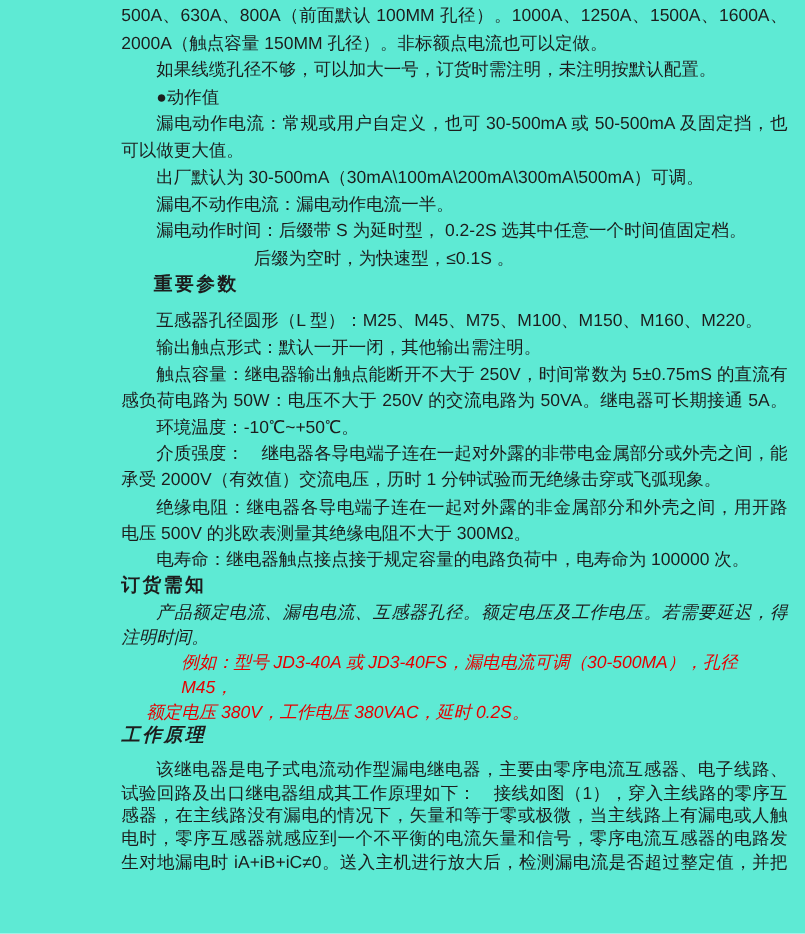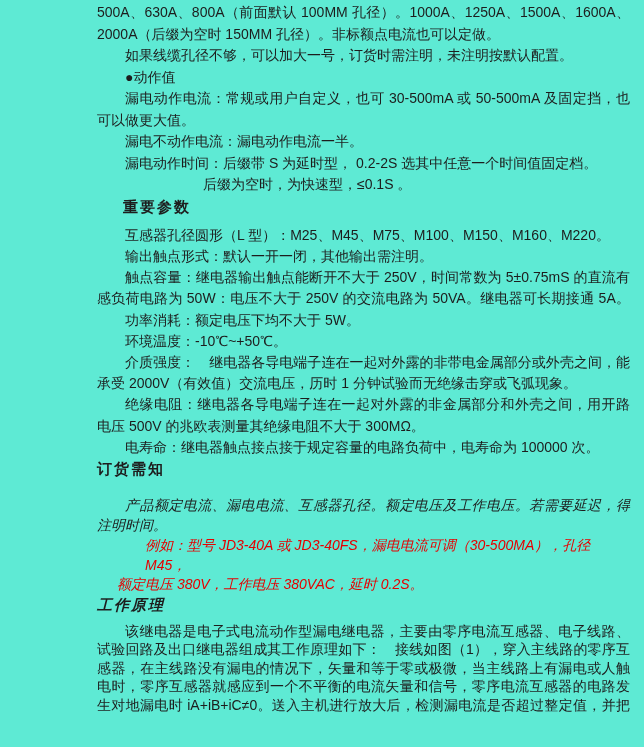--- a/index.html
+++ b/index.html
@@ -20,47 +20,47 @@
   .s1 { line-height: 21.5px; }
   .s2 { line-height: 21.2px; }
   .s3 { line-height: 19.8px; font-style: italic; }
   .s4 { line-height: 18.4px; }
   .heading {
     font-weight: bold;
     font-size: 15px;
     letter-spacing: 2px;
   }
   [data-block-id="important-parameters"] { margin-bottom: 8px; margin-left: 26px; }
-  [data-block-id="ordering-notes"]       { margin-bottom: 17px; }
+  [data-block-id="ordering-notes"]       { margin-bottom: 1px; }
   [data-block-id="working-principle"]    { margin-bottom: 7px; }
   .ind  { padding-left: 28px; }   
   .deep { padding-left: 106px; }  
   .jf   { text-align: justify; text-align-last: justify; }
   .red  { color: #e60000; margin-left: 20px; }
 </style>
 </head>
 <body>
 
 <div class="page">
   <div class="content">
       <div class="line s1 jf">500A、630A、800A（前面默认 100MM 孔径）。1000A、1250A、1500A、1600A、</div>
-      <div class="line s1">2000A（后缀为空时 150MM 孔径）。非标额点电流也可以定做。</div>
+      <div class="line s1">2000A（触点容量 150MM 孔径）。非标额点电流也可以定做。</div>
       <div class="line s1 ind">如果线缆孔径不够，可以加大一号，订货时需注明，未注明按默认配置。</div>
       <div class="line s1 ind">●动作值</div>
       <div class="line s1 ind jf">漏电动作电流：常规或用户自定义，也可 30-500mA 或 50-500mA 及固定挡，也</div>
       <div class="line s1">可以做更大值。</div>
+      <div class="line s1 ind">出厂默认为 30-500mA（30mA\100mA\200mA\300mA\500mA）可调。</div>
       <div class="line s1 ind">漏电不动作电流：漏电动作电流一半。</div>
       <div class="line s1 ind">漏电动作时间：后缀带 S 为延时型， 0.2-2S 选其中任意一个时间值固定档。</div>
       <div class="line s1 deep">后缀为空时，为快速型，≤0.1S 。</div>
       <div class="heading s2" data-block-id="important-parameters">重要参数</div>
       <div class="line s2 ind">互感器孔径圆形（L 型）：M25、M45、M75、M100、M150、M160、M220。</div>
       <div class="line s2 ind">输出触点形式：默认一开一闭，其他输出需注明。</div>
       <div class="line s2 ind jf">触点容量：继电器输出触点能断开不大于 250V，时间常数为 5±0.75mS 的直流有</div>
       <div class="line s2 jf">感负荷电路为 50W：电压不大于 250V 的交流电路为 50VA。继电器可长期接通 5A。</div>
-      <div class="line s2 ind">功率消耗：额定电压下均不大于 5W。</div>
       <div class="line s2 ind">环境温度：-10℃~+50℃。</div>
       <div class="line s2 ind jf">介质强度：　继电器各导电端子连在一起对外露的非带电金属部分或外壳之间，能</div>
       <div class="line s2">承受 2000V（有效值）交流电压，历时 1 分钟试验而无绝缘击穿或飞弧现象。</div>
       <div class="line s2 ind jf">绝缘电阻：继电器各导电端子连在一起对外露的非金属部分和外壳之间，用开路</div>
       <div class="line s2">电压 500V 的兆欧表测量其绝缘电阻不大于 300MΩ。</div>
       <div class="line s2 ind">电寿命：继电器触点接点接于规定容量的电路负荷中，电寿命为 100000 次。</div>
       <div class="heading s2" data-block-id="ordering-notes">订货需知</div>
       <div class="line s3 ind jf">产品额定电流、漏电电流、互感器孔径。额定电压及工作电压。若需要延迟，得</div>
       <div class="line s3">注明时间。</div>
       <div class="line s3 ind red">例如：型号 JD3-40A 或 JD3-40FS，漏电电流可调（30-500MA），孔径 M45，</div>

